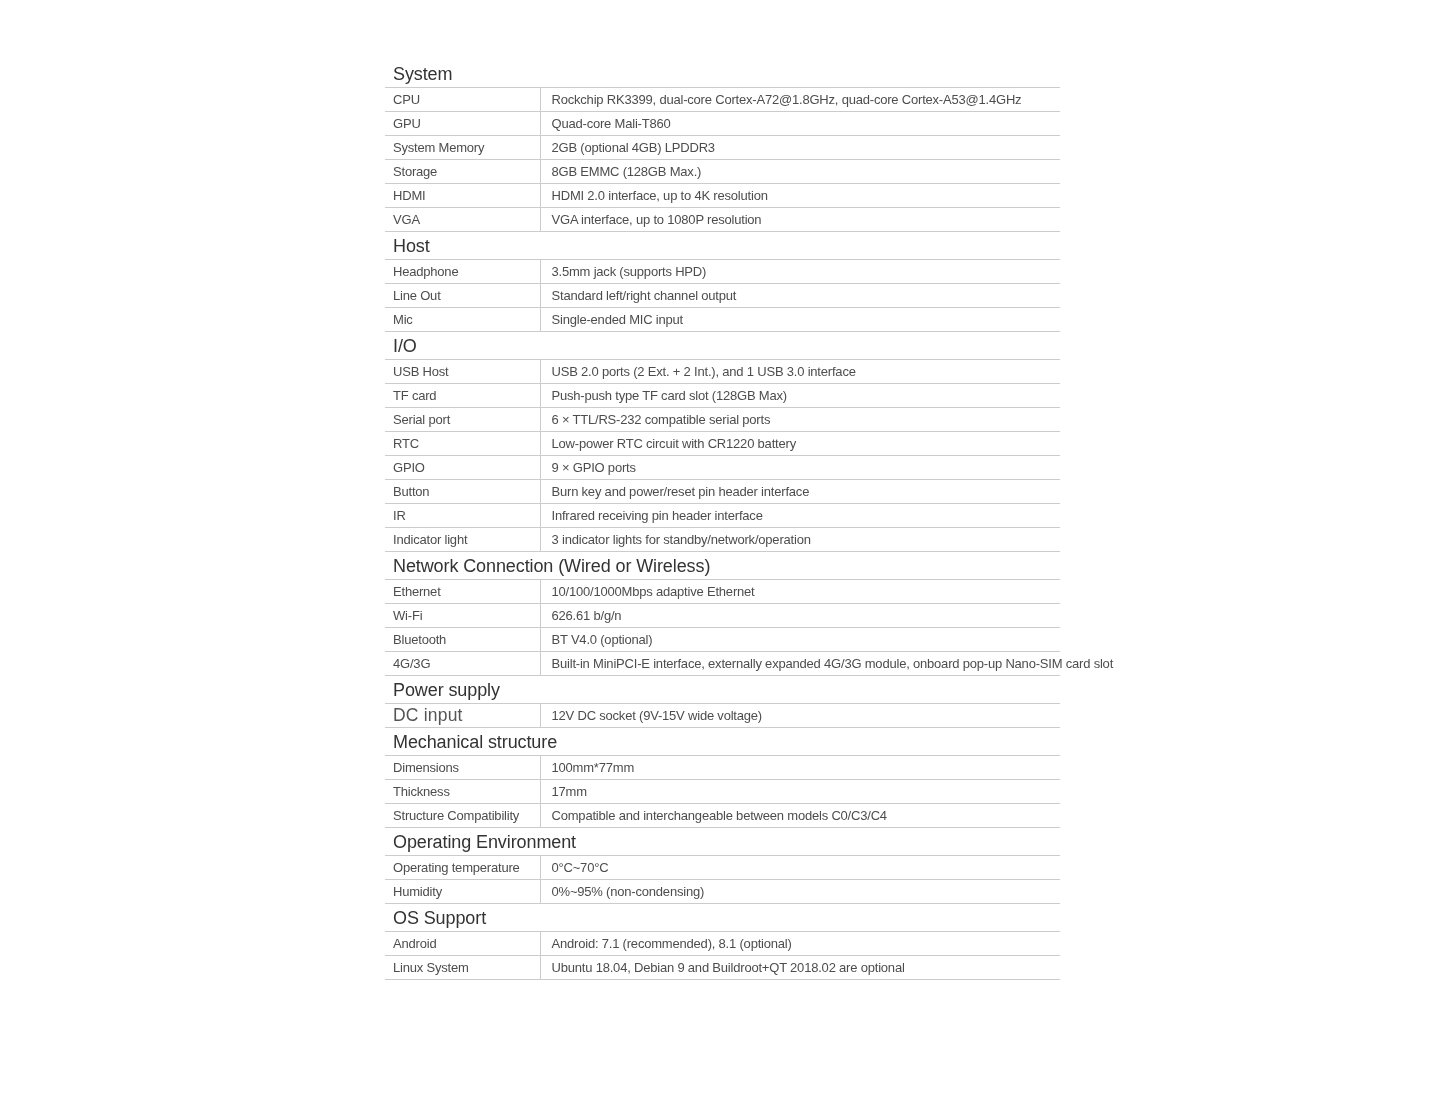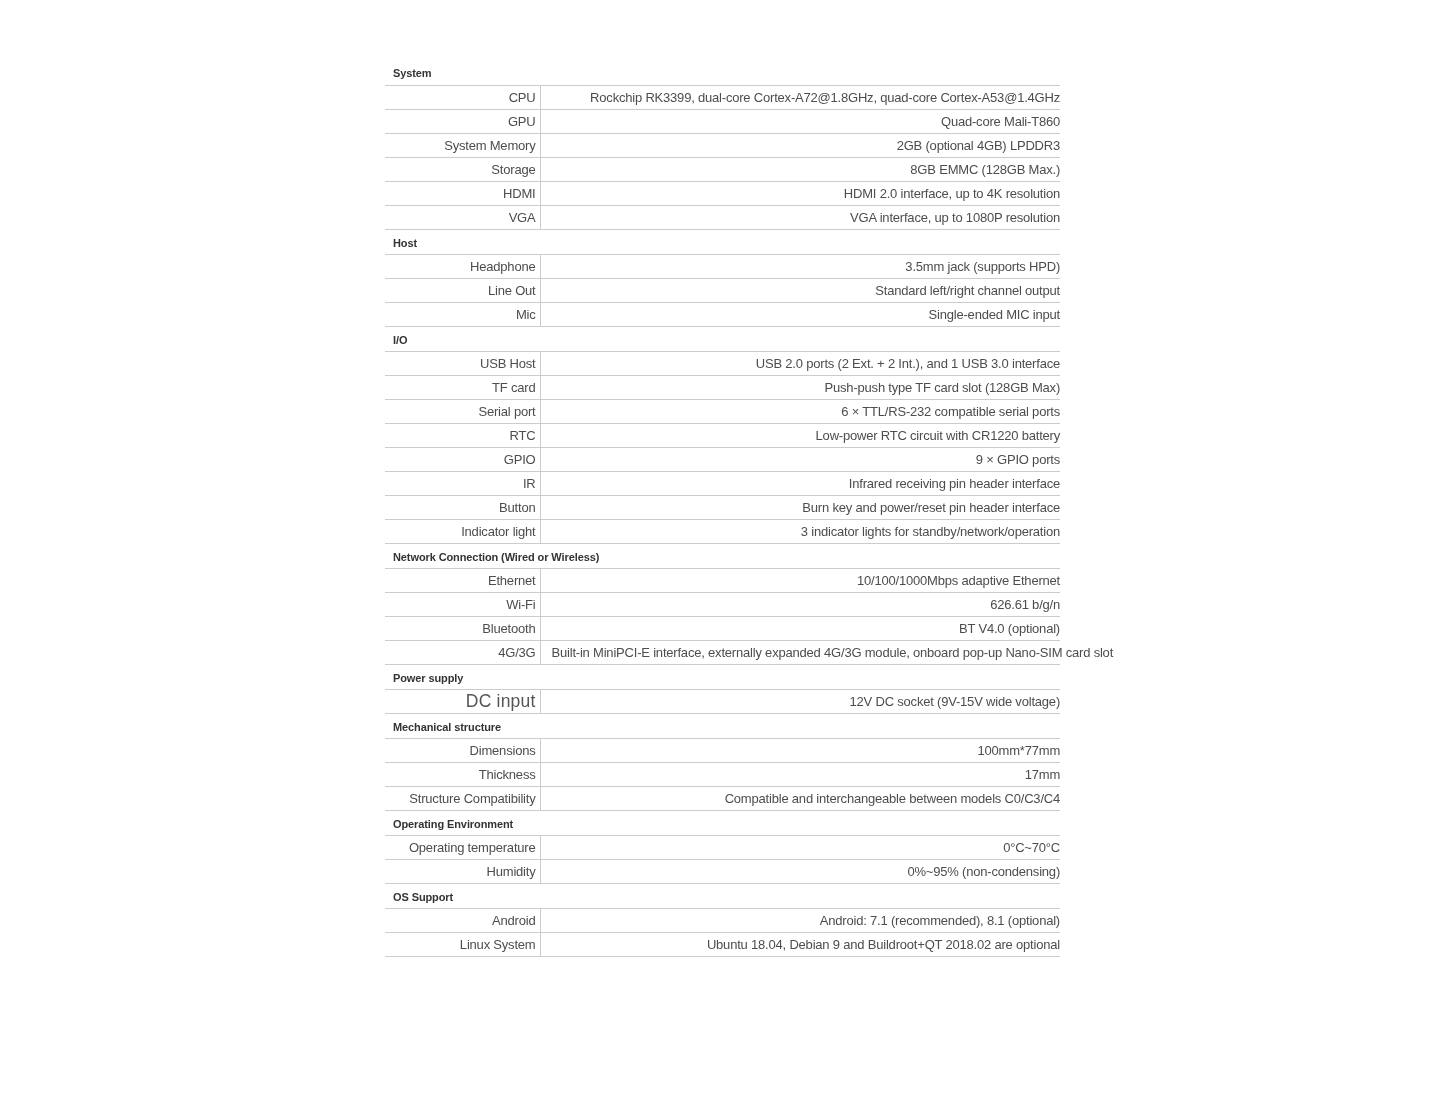--- a/index.html
+++ b/index.html
@@ -19,37 +19,36 @@
     left:385px; top:60px;
     width:675px;
   }
   table.spec{
     border-collapse:collapse;
     table-layout:fixed;
     width:675px;
   }
   tr.section-row td{
     border-bottom:1px solid var(--border);
-    font-weight:bold;
-    font-size:11px;
+    font-weight:normal;
+    font-size:18px;
     letter-spacing:-0.1px;
     color:var(--header-text);
     height:25px;
     padding:4px 0 2px 8px;
     vertical-align:middle;
     white-space:nowrap;
   }
   tr.data-row td{
     border-bottom:1px solid var(--border);
     height:24px;
     font-size:13px;
     letter-spacing:-0.2px;
     color:var(--body-text);
     vertical-align:middle;
-    text-align:right;
   }
   tr.data-row td.label-cell{
     border-right:1px solid var(--border);
     padding:0 4px 0 8px;
     white-space:nowrap;
   }
   tr.data-row td.value-cell{
     padding:0 0 0 11px;
     white-space:nowrap;
     overflow:visible;
@@ -129,26 +128,26 @@
         </tr>
         <tr class="data-row">
           <td class="label-cell">RTC</td>
           <td class="value-cell">Low-power RTC circuit with CR1220 battery</td>
         </tr>
         <tr class="data-row">
           <td class="label-cell">GPIO</td>
           <td class="value-cell">9 × GPIO ports</td>
         </tr>
         <tr class="data-row">
+          <td class="label-cell">Button</td>
+          <td class="value-cell">Burn key and power/reset pin header interface</td>
+        </tr>
+        <tr class="data-row">
           <td class="label-cell">IR</td>
           <td class="value-cell">Infrared receiving pin header interface</td>
-        </tr>
-        <tr class="data-row">
-          <td class="label-cell">Button</td>
-          <td class="value-cell">Burn key and power/reset pin header interface</td>
         </tr>
         <tr class="data-row">
           <td class="label-cell">Indicator light</td>
           <td class="value-cell">3 indicator lights for standby/network/operation</td>
         </tr>
         <tr class="section-row">
           <td colspan="2">Network Connection (Wired or Wireless)</td>
         </tr>
         <tr class="data-row">
           <td class="label-cell">Ethernet</td>

